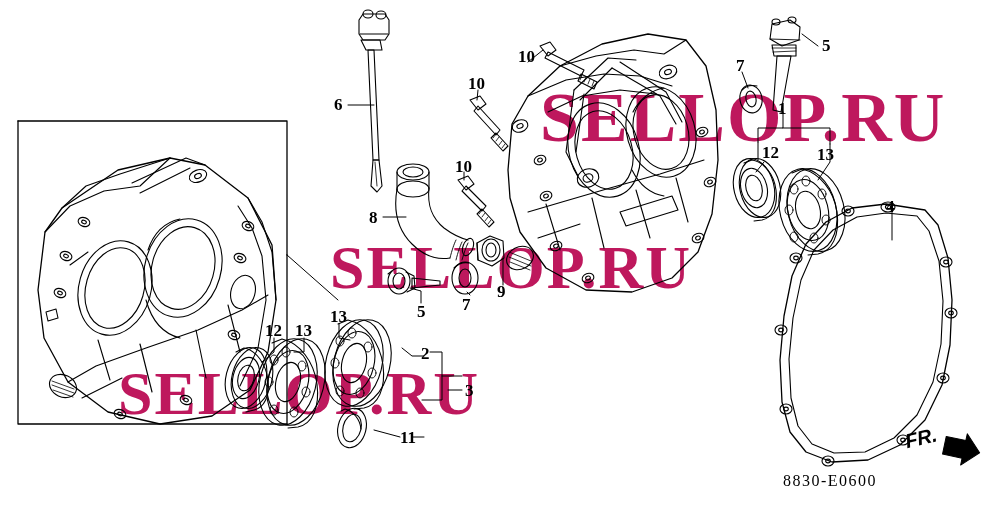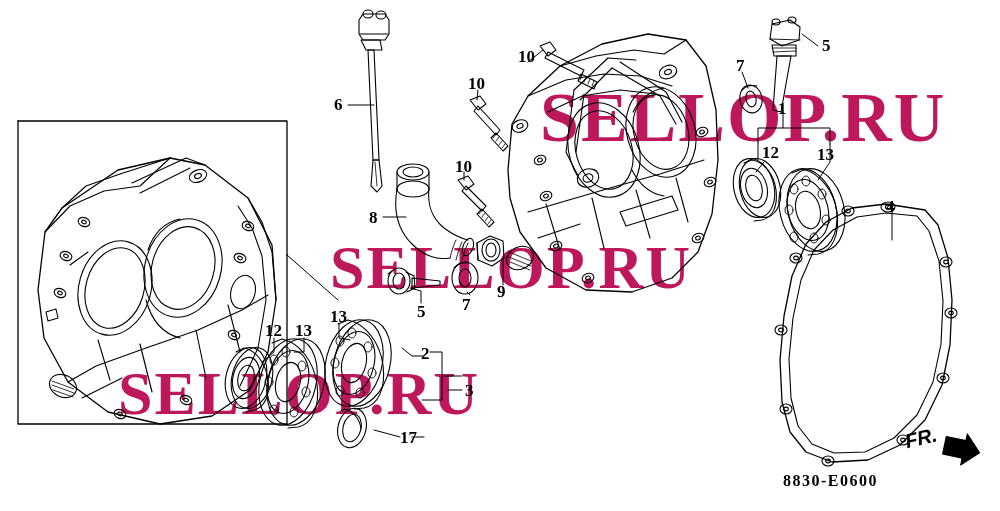--- a/index.html
+++ b/index.html
@@ -36,21 +36,21 @@
     font-weight:bold;
     color:#000;
     line-height:1;
     white-space:nowrap;
   }
   #partno{
     position:absolute;
     left:783px; top:472px;
     font-family:"Liberation Serif", serif;
     font-size:16px;
-    font-weight:bold;
+    font-weight:normal;
     letter-spacing:1.5px;
     color:#000;
   }
   #frtext{
     position:absolute;
     left:908px; top:430px;
     font-family:"Liberation Sans", sans-serif;
     font-size:20px;
     font-weight:bold;
     font-style:italic;
@@ -471,21 +471,21 @@
     <span class="cal" style="left:822px;top:37px;">5</span>
     <span class="cal" style="left:417px;top:303px;">5</span>
     <span class="cal" style="left:334px;top:96px;">6</span>
     <span class="cal" style="left:736px;top:57px;">7</span>
     <span class="cal" style="left:462px;top:296px;">7</span>
     <span class="cal" style="left:369px;top:209px;">8</span>
     <span class="cal" style="left:497px;top:283px;">9</span>
     <span class="cal" style="left:518px;top:48px;">10</span>
     <span class="cal" style="left:468px;top:75px;">10</span>
     <span class="cal" style="left:455px;top:158px;">10</span>
-    <span class="cal" style="left:400px;top:429px;">17</span>
+    <span class="cal" style="left:400px;top:429px;">11</span>
     <span class="cal" style="left:762px;top:144px;">12</span>
     <span class="cal" style="left:265px;top:322px;">12</span>
     <span class="cal" style="left:817px;top:146px;">13</span>
     <span class="cal" style="left:295px;top:322px;">13</span>
     <span class="cal" style="left:330px;top:308px;">13</span>
   </div>
 
   <div id="partno">8830-E0600</div>
   <div id="frtext">FR.</div>
 

